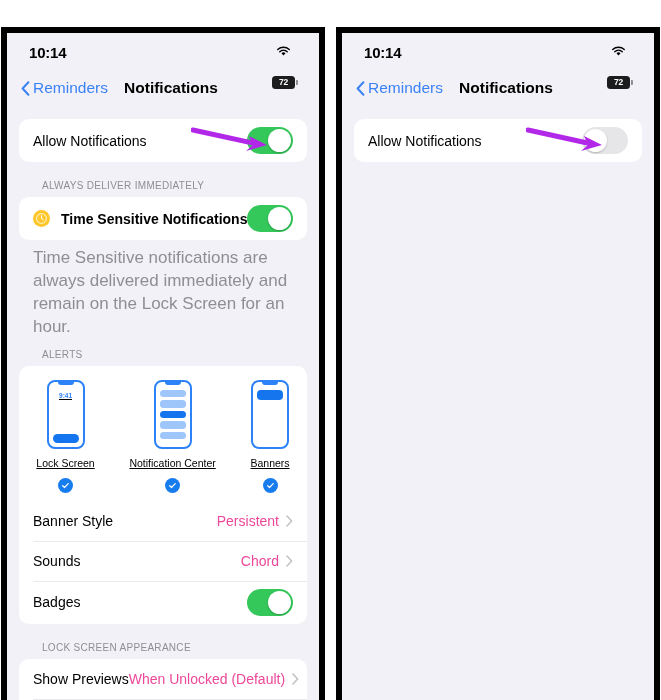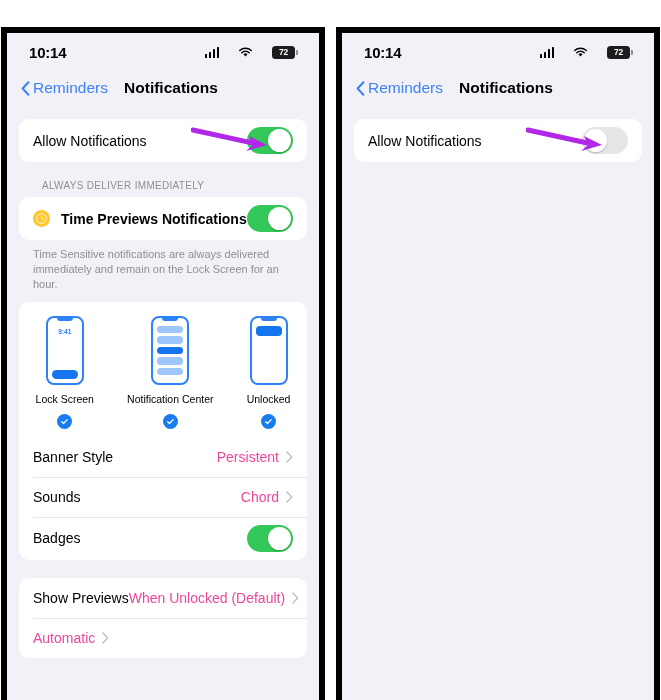--- a/index.html
+++ b/index.html
@@ -34,21 +34,21 @@
     align-items: center;
     justify-content: space-between;
     padding: 0 24px 0 22px;
   }
   .clock {
     font-size: 15px;
     font-weight: bold;
     color: #000;
     letter-spacing: -0.2px;
   }
-  .status-icons { display: flex; align-items: center; gap: 19px; }
+  .status-icons { display: flex; align-items: center; gap: 19px; flex-direction: column; }
   .cellular { display: flex; align-items: flex-end; gap: 1.5px; height: 11px; }
   .cellular i { width: 2.5px; background: #000; border-radius: 0.5px; display: block; }
   .cellular i:nth-child(1) { height: 4px; }
   .cellular i:nth-child(2) { height: 6px; }
   .cellular i:nth-child(3) { height: 8.5px; }
   .cellular i:nth-child(4) { height: 11px; }
   .wifi { width: 15px; height: 11px; display:block; }
   .battery {
     width: 23px; height: 13px;
     background: #1c1c1e;
@@ -128,21 +128,21 @@
   }
   .chev-right { width: 7px; height: 12px; display:block; flex: 0 0 auto; }
 
   .group-header {
     font-size: 10px;
     color: #8e8e93;
     letter-spacing: 0.3px;
     padding: 0 35px 6px;
   }
   .footnote {
-    font-size: 11px;
+    font-size: 17px;
     color: #8e8e93;
     line-height: 1.35;
     padding: 7px 26px 0;
   }
 
   
   .toggle {
     width: 46px; height: 27px;
     border-radius: 14px;
     position: relative;
@@ -171,20 +171,21 @@
     flex: 0 0 auto;
     display: flex; align-items: center; justify-content: center;
   }
 
   
   .alerts-card {
     background: #fff;
     border-radius: 10px 10px 0 0;
     margin: 0 12px;
     padding: 14px 0 8px;
+    text-decoration: underline;
   }
   .alerts-grid {
     display: flex;
     justify-content: space-around;
     align-items: flex-end;
   }
   .alert-item {
     display: flex;
     flex-direction: column;
     align-items: center;
@@ -328,30 +329,31 @@
 
     <div class="group-header">ALWAYS DELIVER IMMEDIATELY</div>
     <div class="card">
       <div class="row" style="min-height:43px">
         <span class="ts-icon">
           <svg viewBox="0 0 14 14" width="11" height="11">
             <circle cx="7" cy="7" r="6.2" fill="none" stroke="#fff" stroke-width="1.1"></circle>
             <path d="M7 3.4 V7.2 L9.4 8.6" stroke="#fff" stroke-width="1.2" fill="none" stroke-linecap="round"></path>
           </svg>
         </span>
-        <span class="row-label" style="font-weight:bold">Time Previews Notifications</span>
+        <span class="row-label" style="font-weight:bold">Time Sensitive Notifications</span>
         <span class="toggle on">
             <span class="knob"></span>
           </span>
       </div>
     </div>
     <div class="footnote">Time Sensitive notifications are always delivered immediately and remain on the Lock Screen for an hour.</div>
 
     <div class="spacer-10"></div>
 
+    <div class="group-header">ALERTS</div>
     <div class="alerts-card">
       <div class="alerts-grid">
 
         <div class="alert-item">
           <div class="mock-phone">
             <span class="notch"></span>
             <div class="ls-time">9:41</div>
             <span class="ls-bar"></span>
           </div>
           <div class="alert-name">Lock Screen</div>
@@ -379,21 +381,21 @@
                 <path d="M2.2 6.3 L4.7 8.7 L9.6 3.4" stroke="#fff" stroke-width="1.6" fill="none" stroke-linecap="round" stroke-linejoin="round"></path>
               </svg>
           </div>
         </div>
 
         <div class="alert-item">
           <div class="mock-phone">
             <span class="notch"></span>
             <div class="bn-bar"></div>
           </div>
-          <div class="alert-name">Unlocked</div>
+          <div class="alert-name">Banners</div>
           <div class="check">
             <svg viewBox="0 0 12 12" width="9" height="9">
                 <path d="M2.2 6.3 L4.7 8.7 L9.6 3.4" stroke="#fff" stroke-width="1.6" fill="none" stroke-linecap="round" stroke-linejoin="round"></path>
               </svg>
           </div>
         </div>
 
       </div>
     </div>
 
@@ -415,20 +417,21 @@
       <div class="row" style="min-height:43px">
         <span class="row-label">Badges</span>
         <span class="toggle on">
             <span class="knob"></span>
           </span>
       </div>
     </div>
 
     <div class="spacer-18"></div>
 
+    <div class="group-header">LOCK SCREEN APPEARANCE</div>
     <div class="card">
       <div class="row">
         <span class="row-label">Show Previews</span>
         <span class="row-value">When Unlocked (Default)</span>
         <svg class="chev-right" viewBox="0 0 7 12">
             <path d="M1 1 L5.6 6 L1 11" stroke="#c2c2c7" stroke-width="1.6" fill="none" stroke-linecap="round" stroke-linejoin="round"></path>
           </svg>
       </div>
       <div class="row">
         <span class="row-value">Automatic</span>

